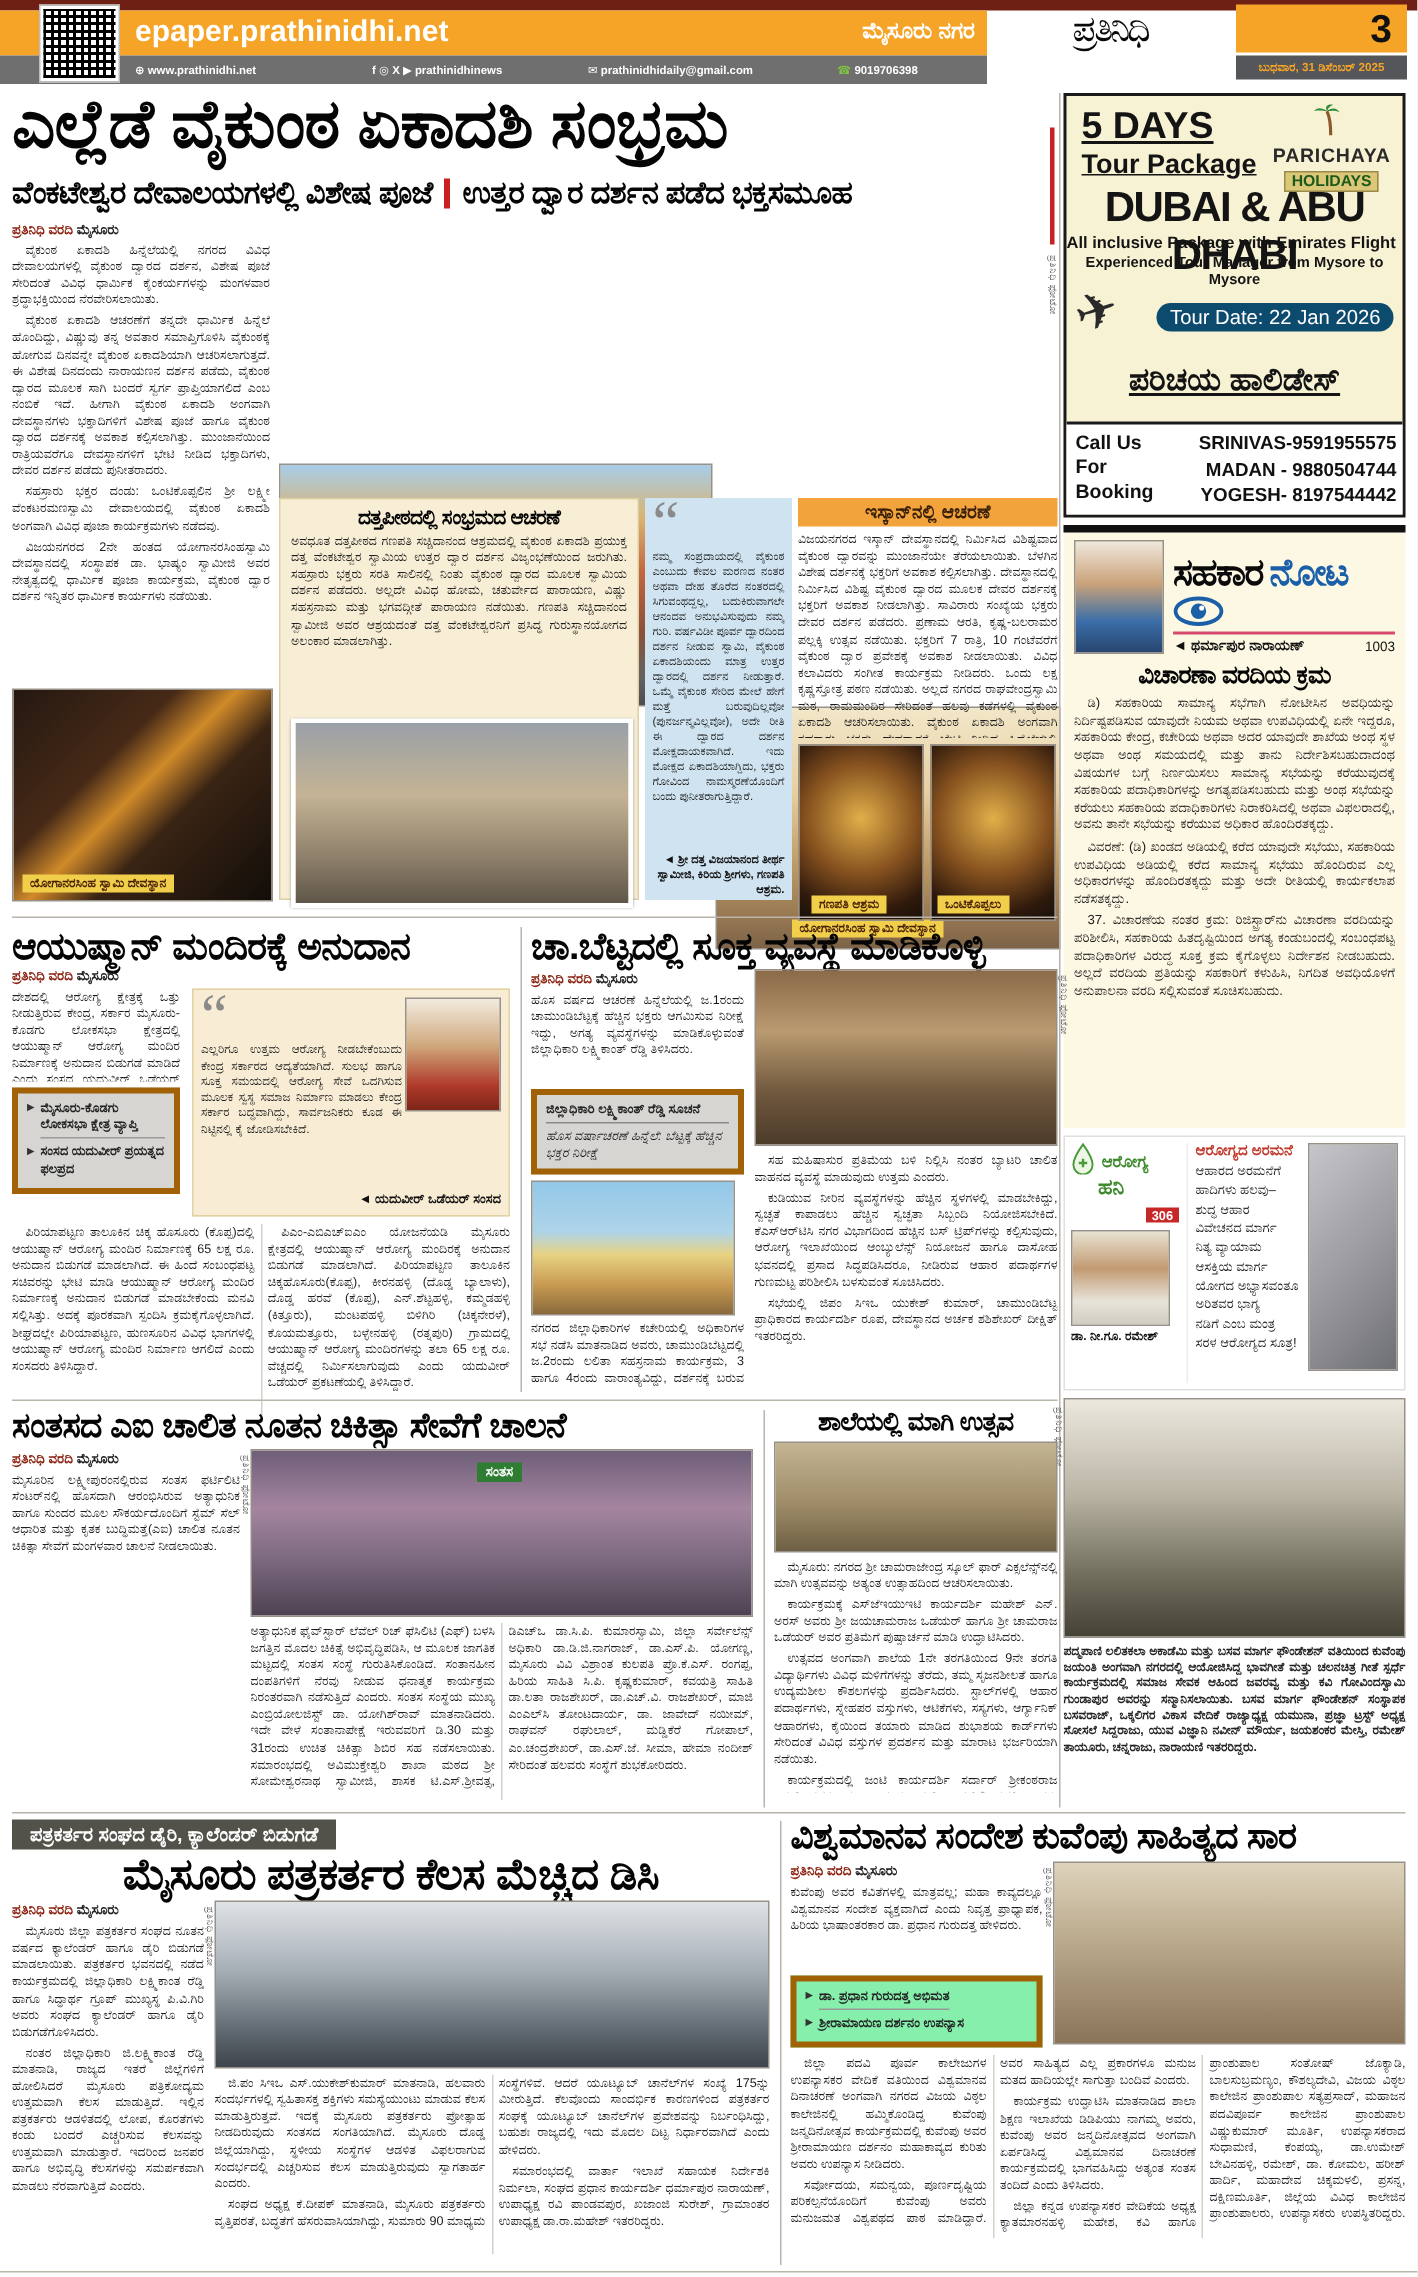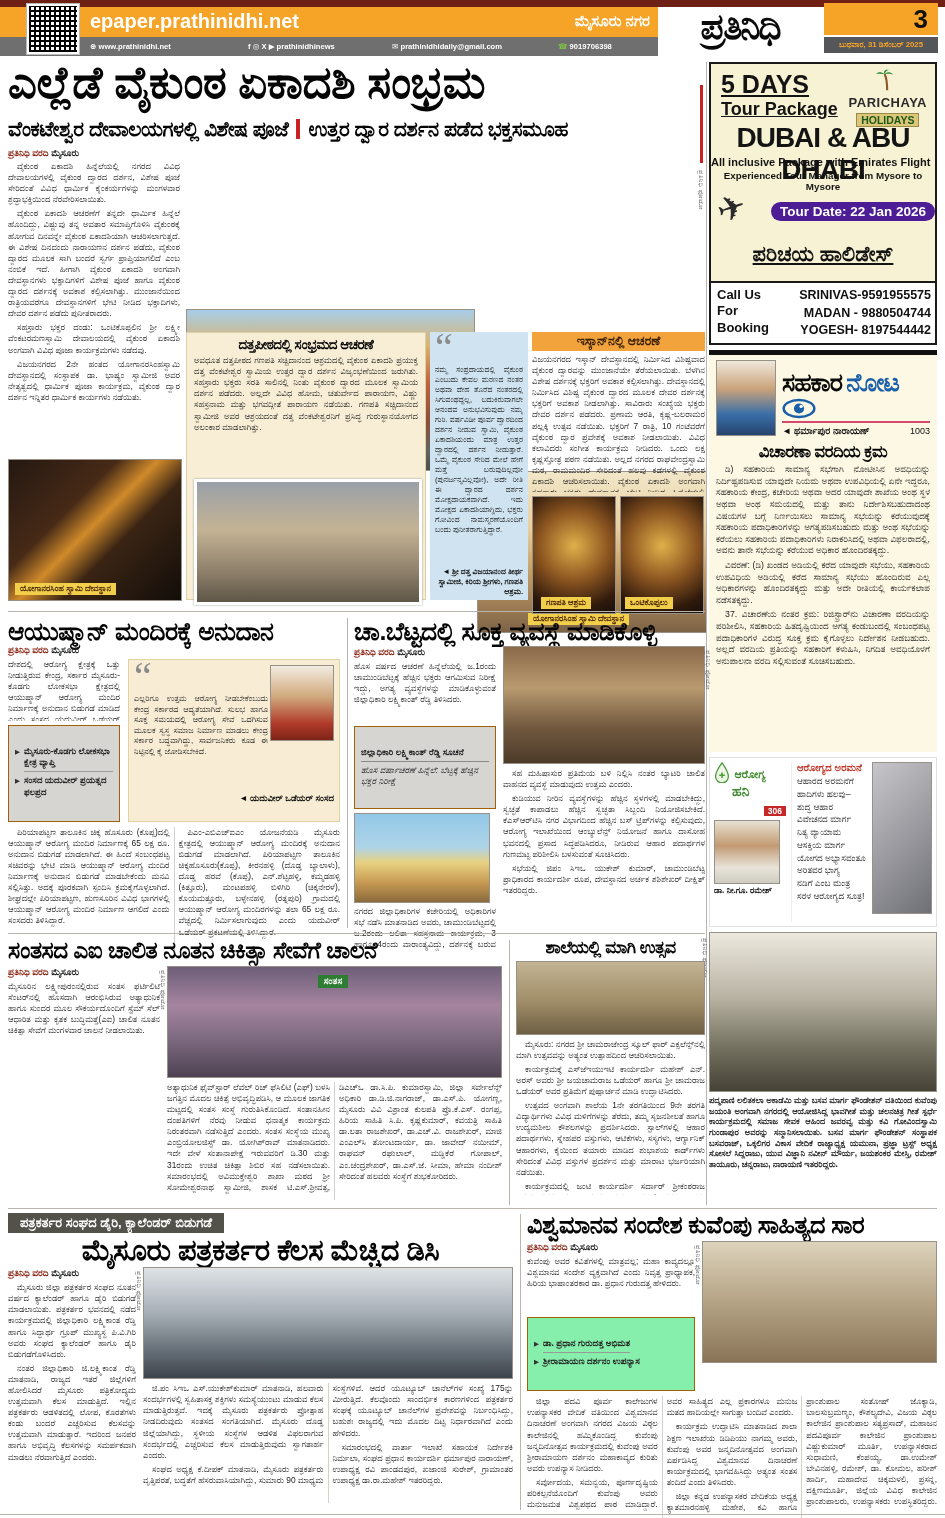--- a/index.html
+++ b/index.html
@@ -14,21 +14,21 @@
   .byline .agency{color:#8b2312;font-weight:bold}
   .byline .place{font-weight:bold;color:#222}
   .chip{background:#f2cf4a;color:#4a2208;font-weight:bold;font-size:8.2px;padding:1px 5px;display:inline-block;line-height:1.25}
   .photo{position:relative;overflow:hidden;border:1px solid #979188}
   .capt{font-size:8.2px;font-weight:bold;text-align:justify;line-height:1.3;color:#222}
   .vcred{position:absolute;writing-mode:vertical-rl;font-size:6.4px;color:#555;letter-spacing:.5px}
   .vr{position:absolute;width:1px;background:#b9b4ac}
   .hr{position:absolute;height:1px;background:#b9b4ac}
   .cols2{column-count:2;column-gap:9px;column-rule:1px solid #d5d0c8}
   .cols3{column-count:3;column-gap:9px;column-rule:1px solid #d5d0c8}
-  .graybox{background:#d6d5d2;border:1px solid #a16207;padding:20px 6px;font-size:8.6px;font-weight:bold;line-height:1.3;color:#222}
+  .graybox{background:#d6d5d2;border:4px solid #a16207;padding:4px 6px;font-size:8.6px;font-weight:bold;line-height:1.3;color:#222}
   .graybox .sep{border-top:1px solid #8a8a8a;margin:3px 0}
   .bullet{display:flex;gap:4px}
   .bullet .tri{font-size:6.5px;line-height:1.9;color:#333}
   .bullet .txt{border-bottom:1px solid #999;padding-bottom:3px;margin-bottom:3px}
   .bullet:last-child .txt{border-bottom:none;margin-bottom:0}
   
   .hdr-strip{left:0;top:0;width:945px;height:7px;background:#6e2014}
   .hdr-orange{left:0;top:7px;width:658px;height:30px;background:#f6a427}
   .hdr-gray{left:0;top:37px;width:658px;height:19px;background:#6f6f6f;color:#fff}
   .hdr-item{font-size:7.6px;font-weight:bold;color:#fff;white-space:nowrap}
@@ -48,21 +48,21 @@
   .ph-award{background:linear-gradient(180deg,#ece8de 0%,#b9b4a4 40%,#6f6c5c 75%,#454236 100%)}
   .ph-group{background:linear-gradient(180deg,#dfe3e6 0%,#a8b0b8 40%,#5d656e 80%,#3e444b 100%)}
   .ph-jump{background:linear-gradient(135deg,#c6c6ca 0%,#97979d 55%,#6f6f76 100%)}
   .ph-man1{background:linear-gradient(180deg,#efe8db 0%,#caa27a 38%,#3a6ea8 72%,#27456f 100%)}
   .ph-man2{background:linear-gradient(180deg,#e8e2d2 0%,#c29a72 40%,#e8e4da 75%,#cfccc2 100%)}
   .ph-man3{background:linear-gradient(180deg,#f2ece0 0%,#d0a87c 42%,#b03a2a 78%,#7d2418 100%)}
   .ph-lamp{background:linear-gradient(180deg,#ddd3bc 0%,#b9a88a 45%,#8a7458 100%)}
   
   .ad{left:709px;top:62px;width:228px;height:283px;background:#f8f2d4;border:2px solid #1a1a1a;box-sizing:border-box}
   .ad .big{font-weight:bold;color:#141414}
-  .tourpill{background:#4c1d95;color:#fff;border-radius:13px;padding:2px 9px;font-weight:bold;font-size:13.5px;white-space:nowrap}
+  .tourpill{background:#0c4a6e;color:#fff;border-radius:13px;padding:2px 9px;font-weight:normal;font-size:13.5px;white-space:nowrap}
   .callstrip{position:absolute;left:0;bottom:0;width:100%;height:62px;background:#fff;border-top:2px solid #1a1a1a;box-sizing:border-box;display:flex}
   
   .sahakara{left:709px;top:350px;width:228px;height:402px;background:#fdf8e4;border-top:5px solid #111;box-sizing:border-box;padding:5px 7px}
   .saha-title{font-size:25px;font-weight:bold;letter-spacing:-1px}
   .redline{height:2px;background:#d64a6e;margin:2px 0}
   
   .arogya{left:709px;top:757px;width:228px;height:170px;background:#fff;border:1px solid #e0e0e0;box-sizing:border-box;padding:4px}
   .poe{font-size:8.8px;font-weight:normal;line-height:1.45;color:#222}
   .qmark{font-size:40px;color:#8a8a8a;line-height:.6;font-family:"Liberation Serif","DejaVu Serif",serif}
   .kicker{background:#53524a;color:#fff;font-weight:bold;font-size:13px;padding:2px 12px;display:inline-block}
@@ -95,21 +95,21 @@
     <span>▶</span>
     <span>prathinidhinews</span>
   </div>
   <div class="abs hdr-item" style="left:392px;top:42px">
     <span>✉</span> <span>prathinidhidaily@gmail.com</span>
   </div>
   <div class="abs hdr-item" style="left:558px;top:42px">
     <span style="color:#7dc243">☎</span> <span>9019706398</span>
   </div>
 
-  <div class="abs" style="left:660px;top:6px;width:160px;text-align:center;font-size:36px;font-weight:bold;color:#0a0a0a;letter-spacing:-2px">ಪ್ರತಿನಿಧಿ</div>
+  <div class="abs" style="left:660px;top:6px;width:160px;text-align:center;font-size:24px;font-weight:normal;color:#0a0a0a;letter-spacing:-2px">ಪ್ರತಿನಿಧಿ</div>
   <div class="abs pagebox">
     <div style="text-align:right;padding:1px 10px 0 0;font-size:26px;font-weight:bold;color:#111">3</div>
   </div>
   <div class="abs datebox">ಬುಧವಾರ, 31 ಡಿಸೆಂಬರ್ 2025</div>
 
   <div class="abs" style="left:8px;top:118px;width:694px;display:flex;align-items:center;gap:8px">
     <span class="hl" style="font-size:20.5px">ವೆಂಕಟೇಶ್ವರ ದೇವಾಲಯಗಳಲ್ಲಿ ವಿಶೇಷ ಪೂಜೆ</span>
     <span style="display:inline-block;width:4px;height:20px;background:#c92121"></span>
     <span class="hl" style="font-size:20.5px">ಉತ್ತರ ದ್ವಾರ ದರ್ಶನ ಪಡೆದ ಭಕ್ತಸಮೂಹ</span>
   </div>

